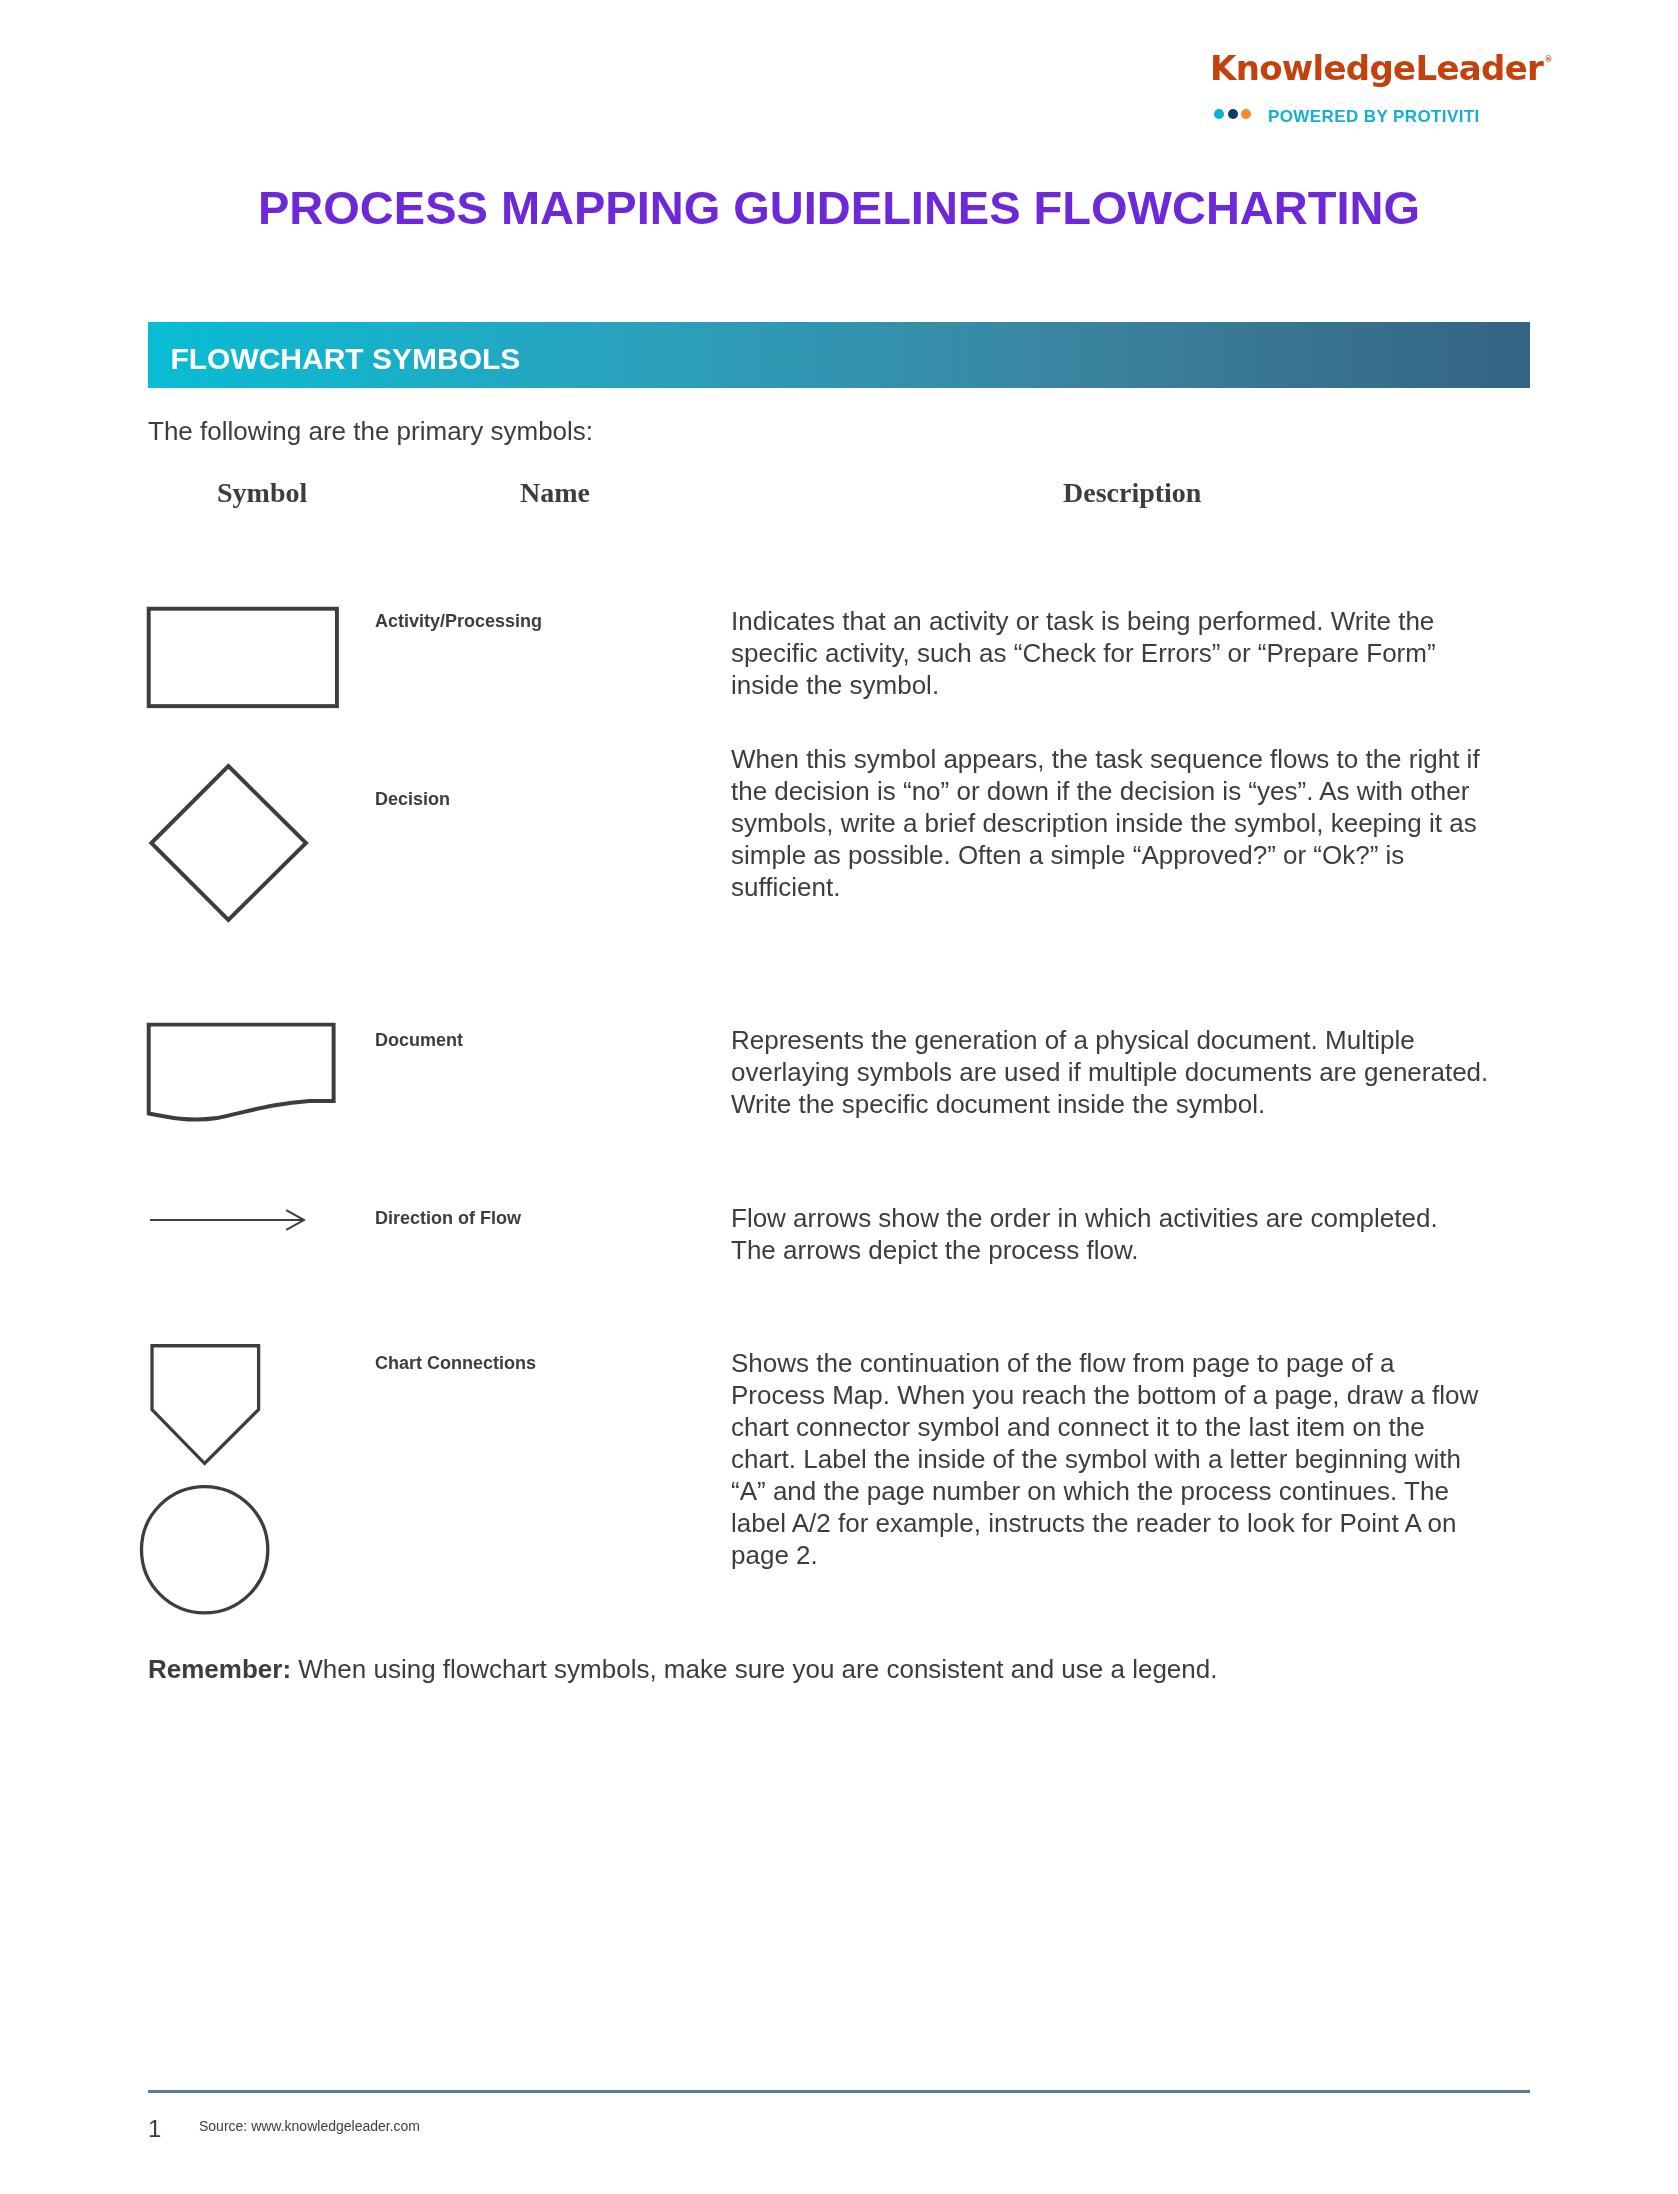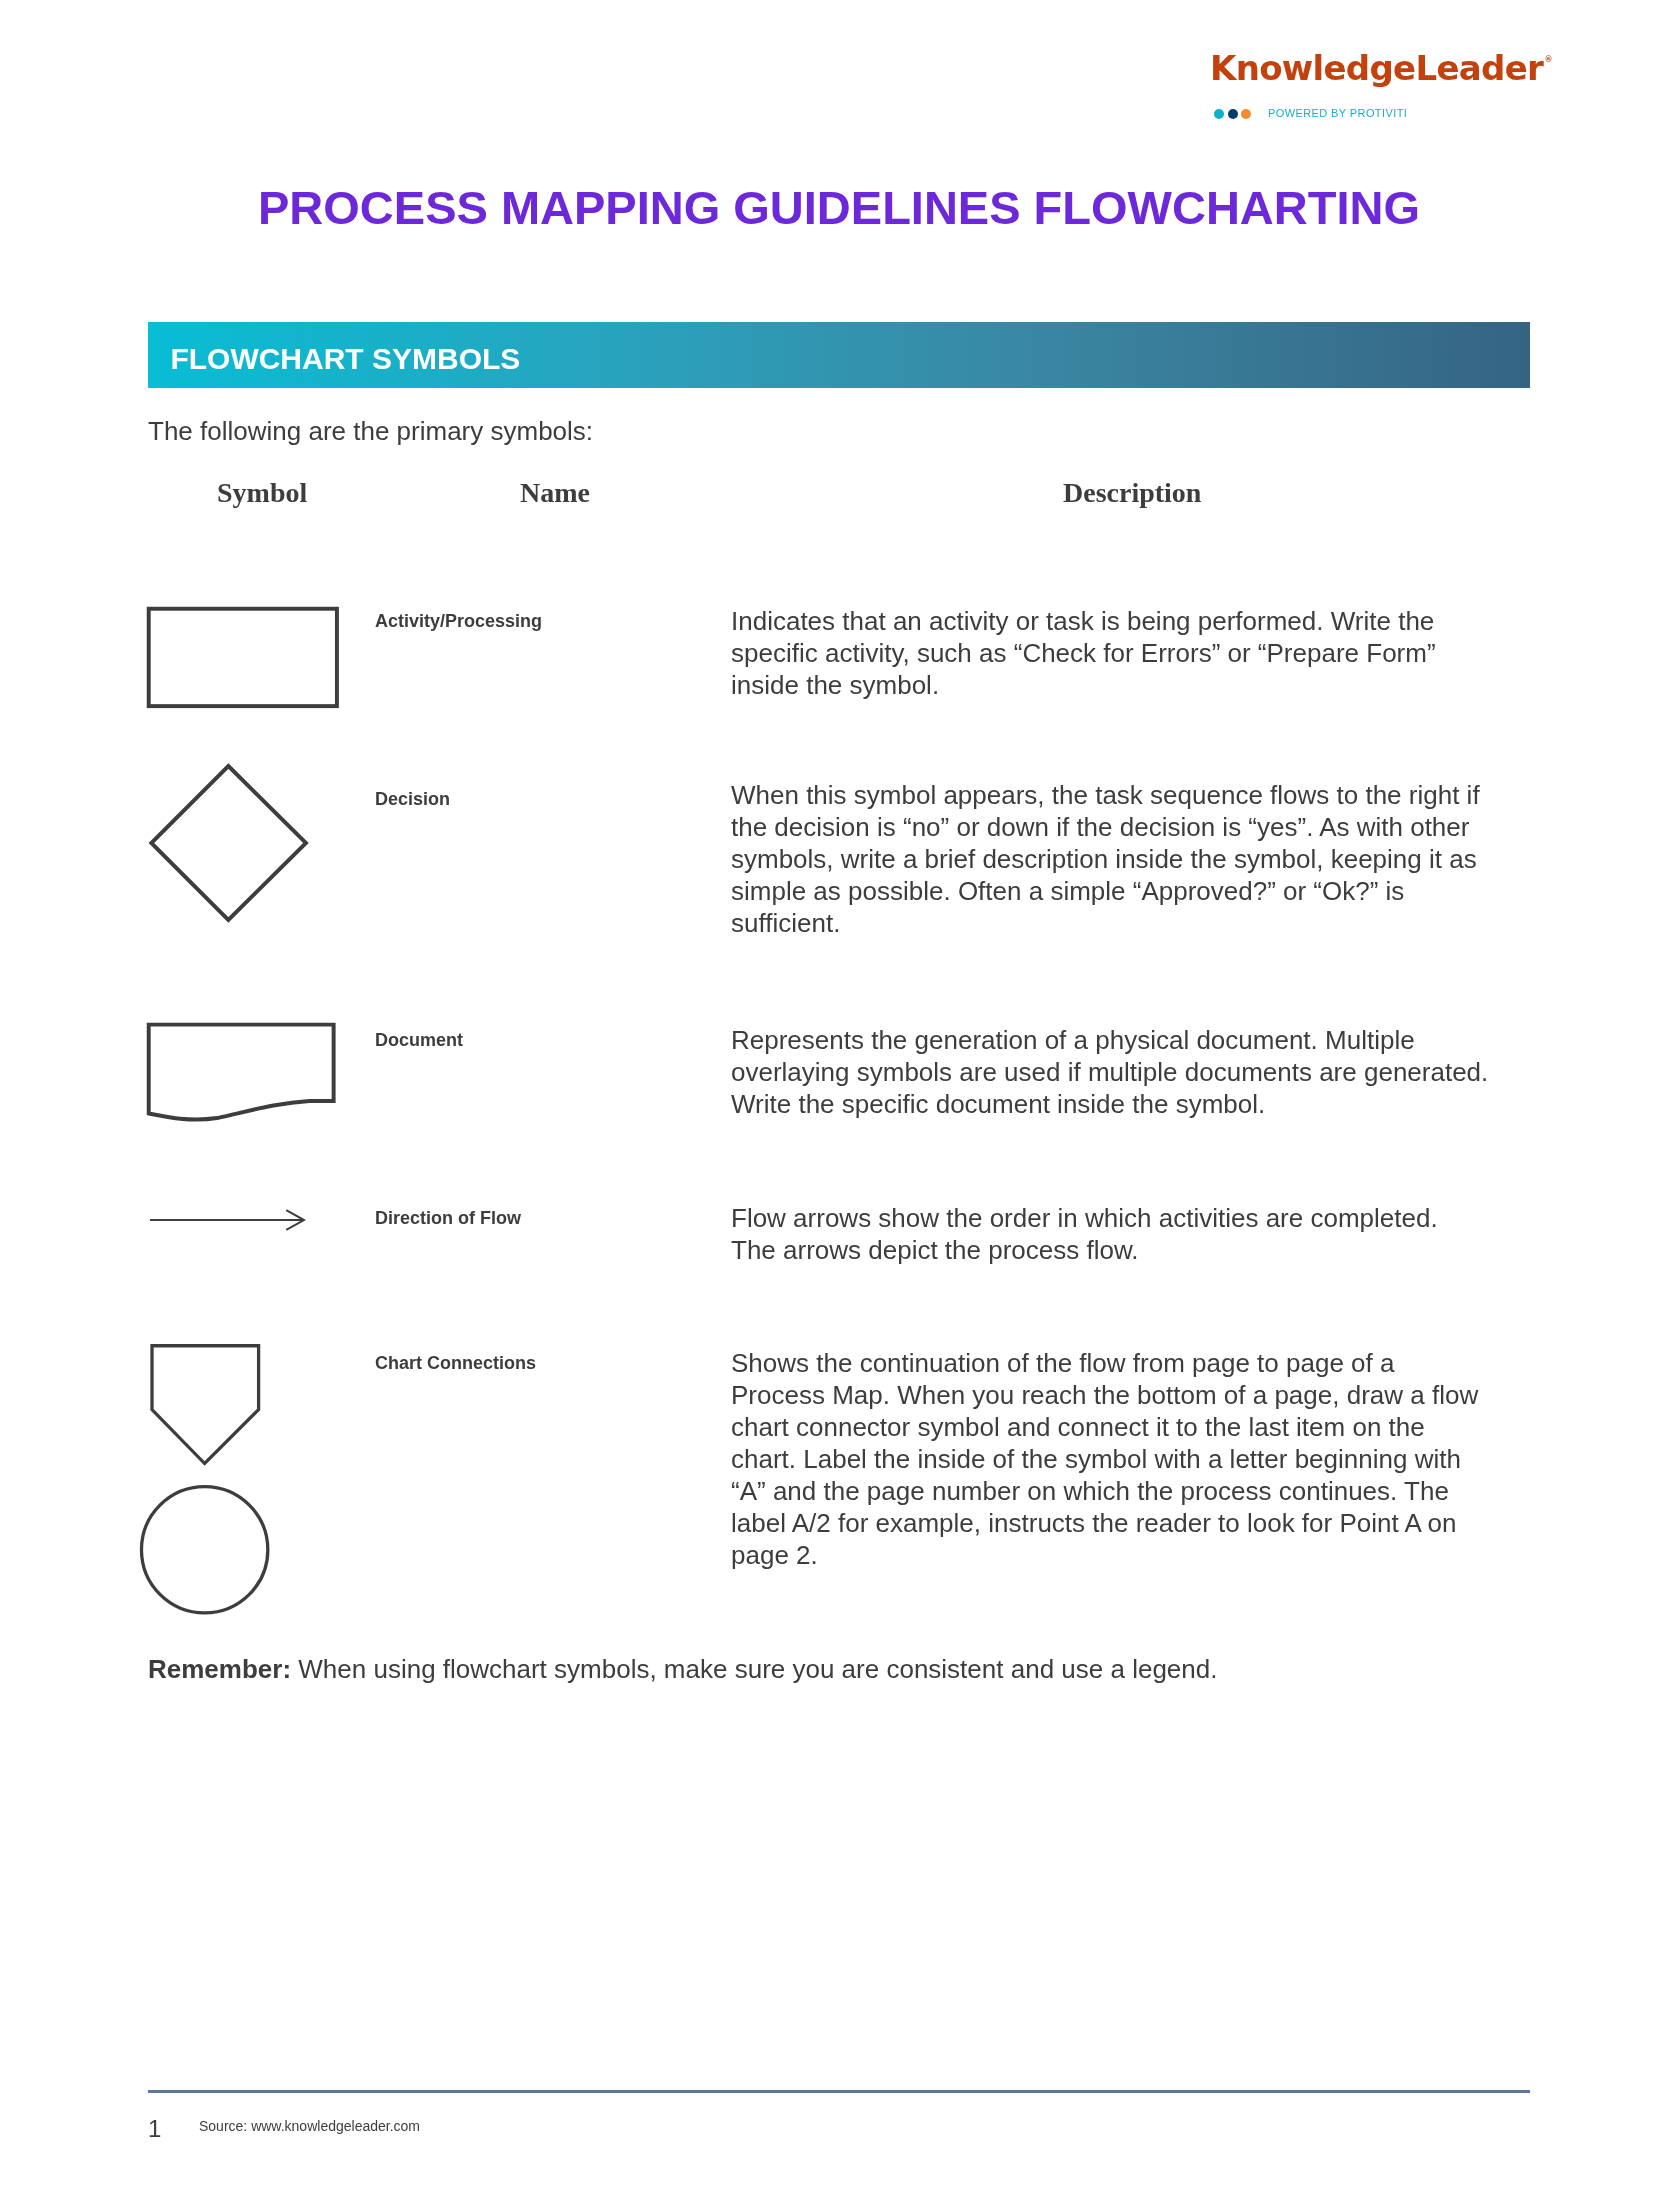--- a/index.html
+++ b/index.html
@@ -11,21 +11,21 @@
 
   
   #logo-wordmark {
     left: 1210px; top: 51px; font-family: "DejaVu Sans", sans-serif;
     font-weight: bold; font-size: 34px; color: #c2410c; letter-spacing: -0.7px;
     white-space: nowrap; line-height: 1;
   }
   #logo-reg { font-size: 8px; vertical-align: top; position: relative; top: 5.3px; margin-left: 1.3px; }
   .dot { width: 10px; height: 10px; border-radius: 50%; top: 109px; }
   #logo-tagline {
-    left: 1268px; top: 108px; font-size: 11px; font-weight: normal; color: #15b0cc;
+    left: 1268px; top: 108px; font-size: 17px; font-weight: bold; color: #15b0cc;
     letter-spacing: 0.4px; white-space: nowrap; line-height: 1;
   }
 
   
   #page-title {
     left: 0; width: 1678px; top: 184px; text-align: center;
     font-size: 47px; font-weight: bold; color: #6d28d9; line-height: 1;
     white-space: nowrap;
   }
 
@@ -88,21 +88,21 @@
   <polygon points="231,2045 393,2045 393,2142 311,2224 231,2142" fill="none" stroke="#3d3d3d" stroke-width="5"></polygon>
   <circle cx="311" cy="2355" r="96" fill="none" stroke="#3d3d3d" stroke-width="5"></circle>
 </svg>
 
 <div class="abs row-name" style="top:605px">Activity/Processing</div>
 <div class="abs row-desc" style="top:605px">Indicates that an activity or task is being performed. Write the
 specific activity, such as “Check for Errors” or “Prepare Form”
 inside the symbol.</div>
 
 <div class="abs row-name" style="top:783px">Decision</div>
-<div class="abs row-desc" style="top:779px">When this symbol appears, the task sequence flows to the right if
+<div class="abs row-desc" style="top:743px">When this symbol appears, the task sequence flows to the right if
 the decision is “no” or down if the decision is “yes”. As with other
 symbols, write a brief description inside the symbol, keeping it as
 simple as possible. Often a simple “Approved?” or “Ok?” is
 sufficient.</div>
 
 <div class="abs row-name" style="top:1024px">Document</div>
 <div class="abs row-desc" style="top:1024px">Represents the generation of a physical document. Multiple
 overlaying symbols are used if multiple documents are generated.
 Write the specific document inside the symbol.</div>
 

